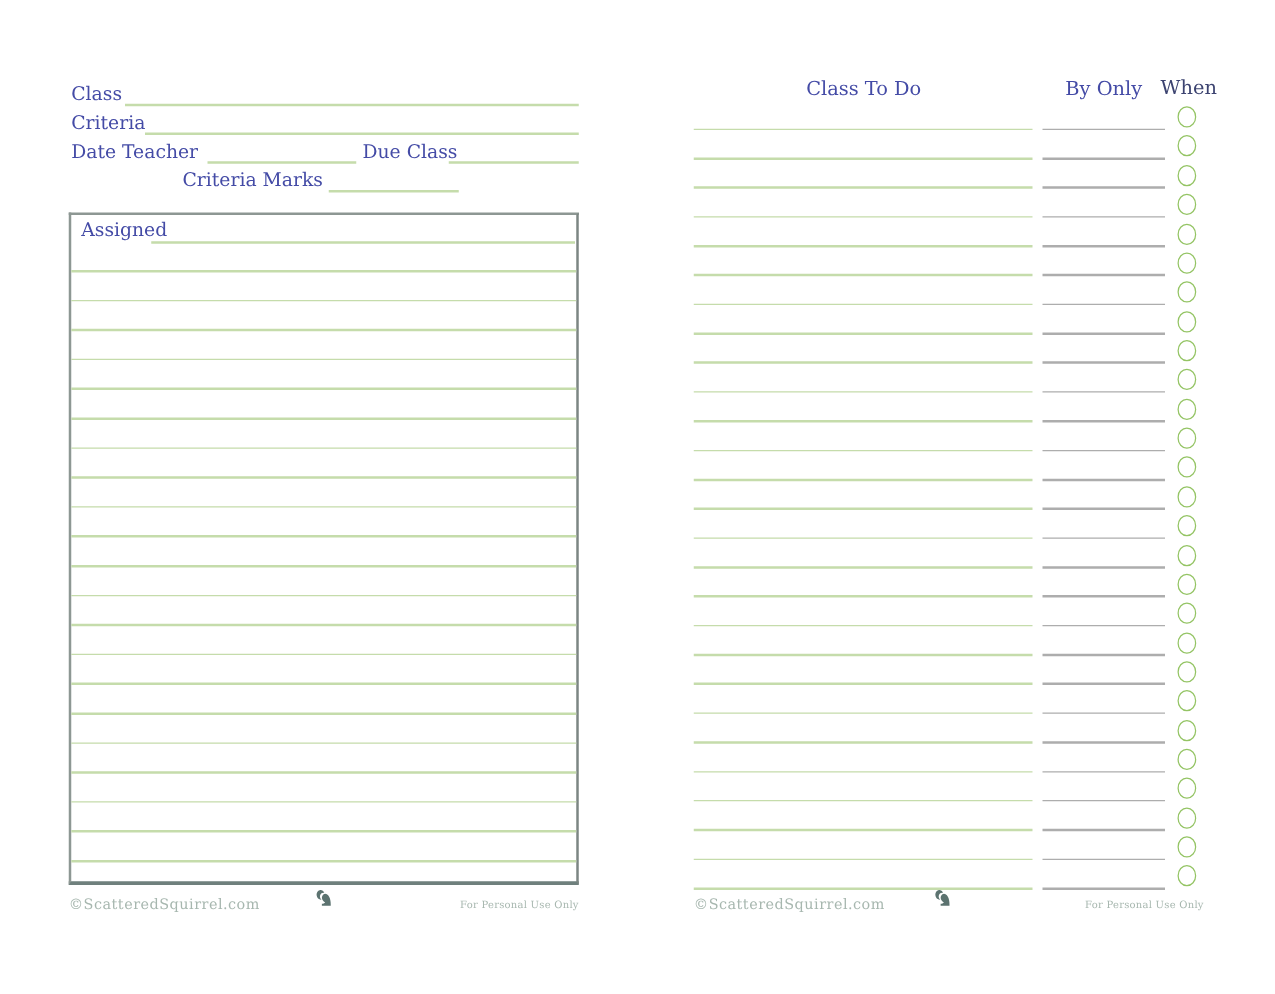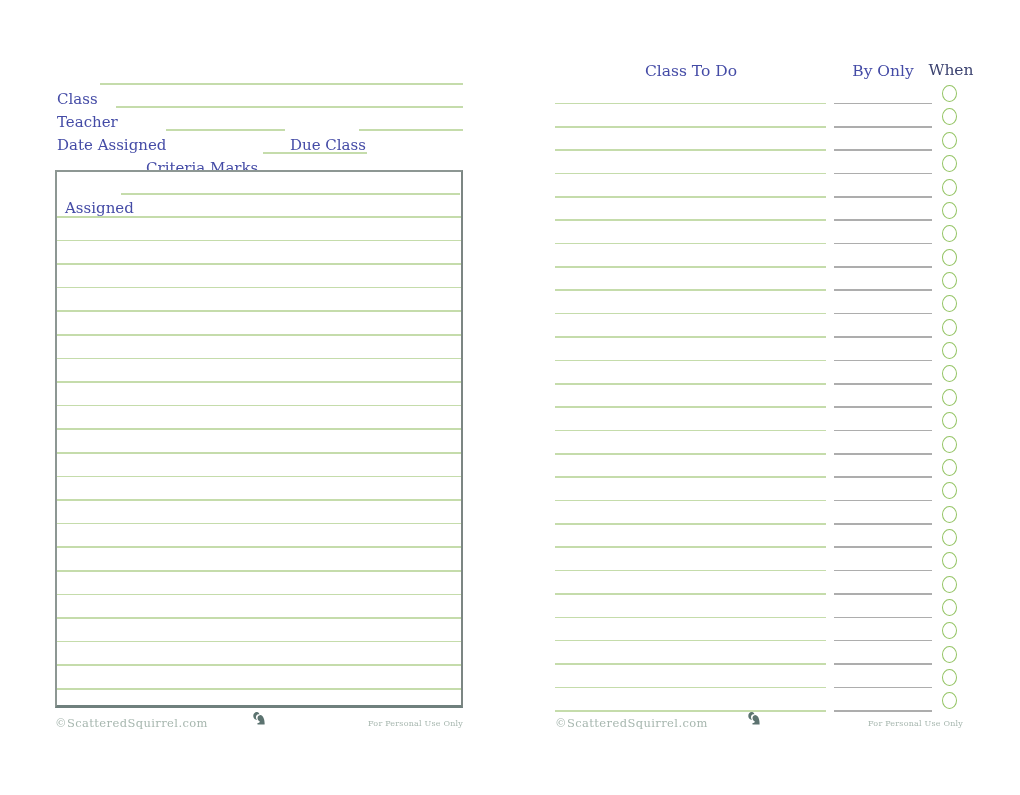--- a/index.html
+++ b/index.html
@@ -11,21 +11,21 @@
     --box-border:#8d9793;
     --footer-text:#a7b7af;
     --squirrel:#5c7370;
   }
   html,body{margin:0;padding:0;}
   body{
     width:1020px;height:795px;background:#ffffff;position:relative;
     font-family:"DejaVu Serif", serif;overflow:hidden;
   }
   .abs{position:absolute;}
-  .lbl{color:var(--label-blue);font-size:15px;line-height:18px;white-space:nowrap;margin-top:24px;}
+  .lbl{color:var(--label-blue);font-size:15px;line-height:18px;white-space:nowrap;}
   .hdr{color:var(--label-blue);font-size:15.5px;line-height:18px;text-align:center;}
   .done-hdr{color:var(--done-navy);}
   .ul{height:1.6px;background:var(--line-green);}
   .ul-gray{background:var(--line-gray);}
   .crit-box{
     border:2px solid var(--box-border);
     border-right-color:#7c8683;
     border-bottom:3px solid #6f807d;
     box-sizing:border-box;background:#fff;
   }
@@ -38,24 +38,24 @@
   .sq-icon{fill:var(--squirrel);}
 </style>
 </head>
 <body>
 
 <section>
 
   <span class="abs lbl" style="left:57px;top:66px;">Class</span>
   <div class="abs ul" style="left:100px;top:83px;width:363px;"></div>
 
-  <span class="abs lbl" style="left:57px;top:89px;">Teacher</span>
+  <span class="abs lbl" style="left:57px;top:89px;">Criteria</span>
   <div class="abs ul" style="left:116px;top:106px;width:347px;"></div>
 
-  <span class="abs lbl" style="left:57px;top:112px;">Date Assigned</span>
+  <span class="abs lbl" style="left:57px;top:112px;">Date Teacher</span>
   <div class="abs ul" style="left:166px;top:129px;width:119px;"></div>
   <span class="abs lbl" style="left:290px;top:112px;">Due Class</span>
   <div class="abs ul" style="left:359px;top:129px;width:104px;"></div>
 
   <span class="abs lbl" style="left:146px;top:135px;">Criteria Marks</span>
   <div class="abs ul" style="left:263px;top:152px;width:104px;"></div>
 
   <div class="abs crit-box" style="left:55px;top:170px;width:408px;height:538px;">
     <span class="abs lbl" style="left:8px;top:3px;">Assigned</span>
     <div class="abs ul" style="left:64px;top:21px;right:1px;"></div>

